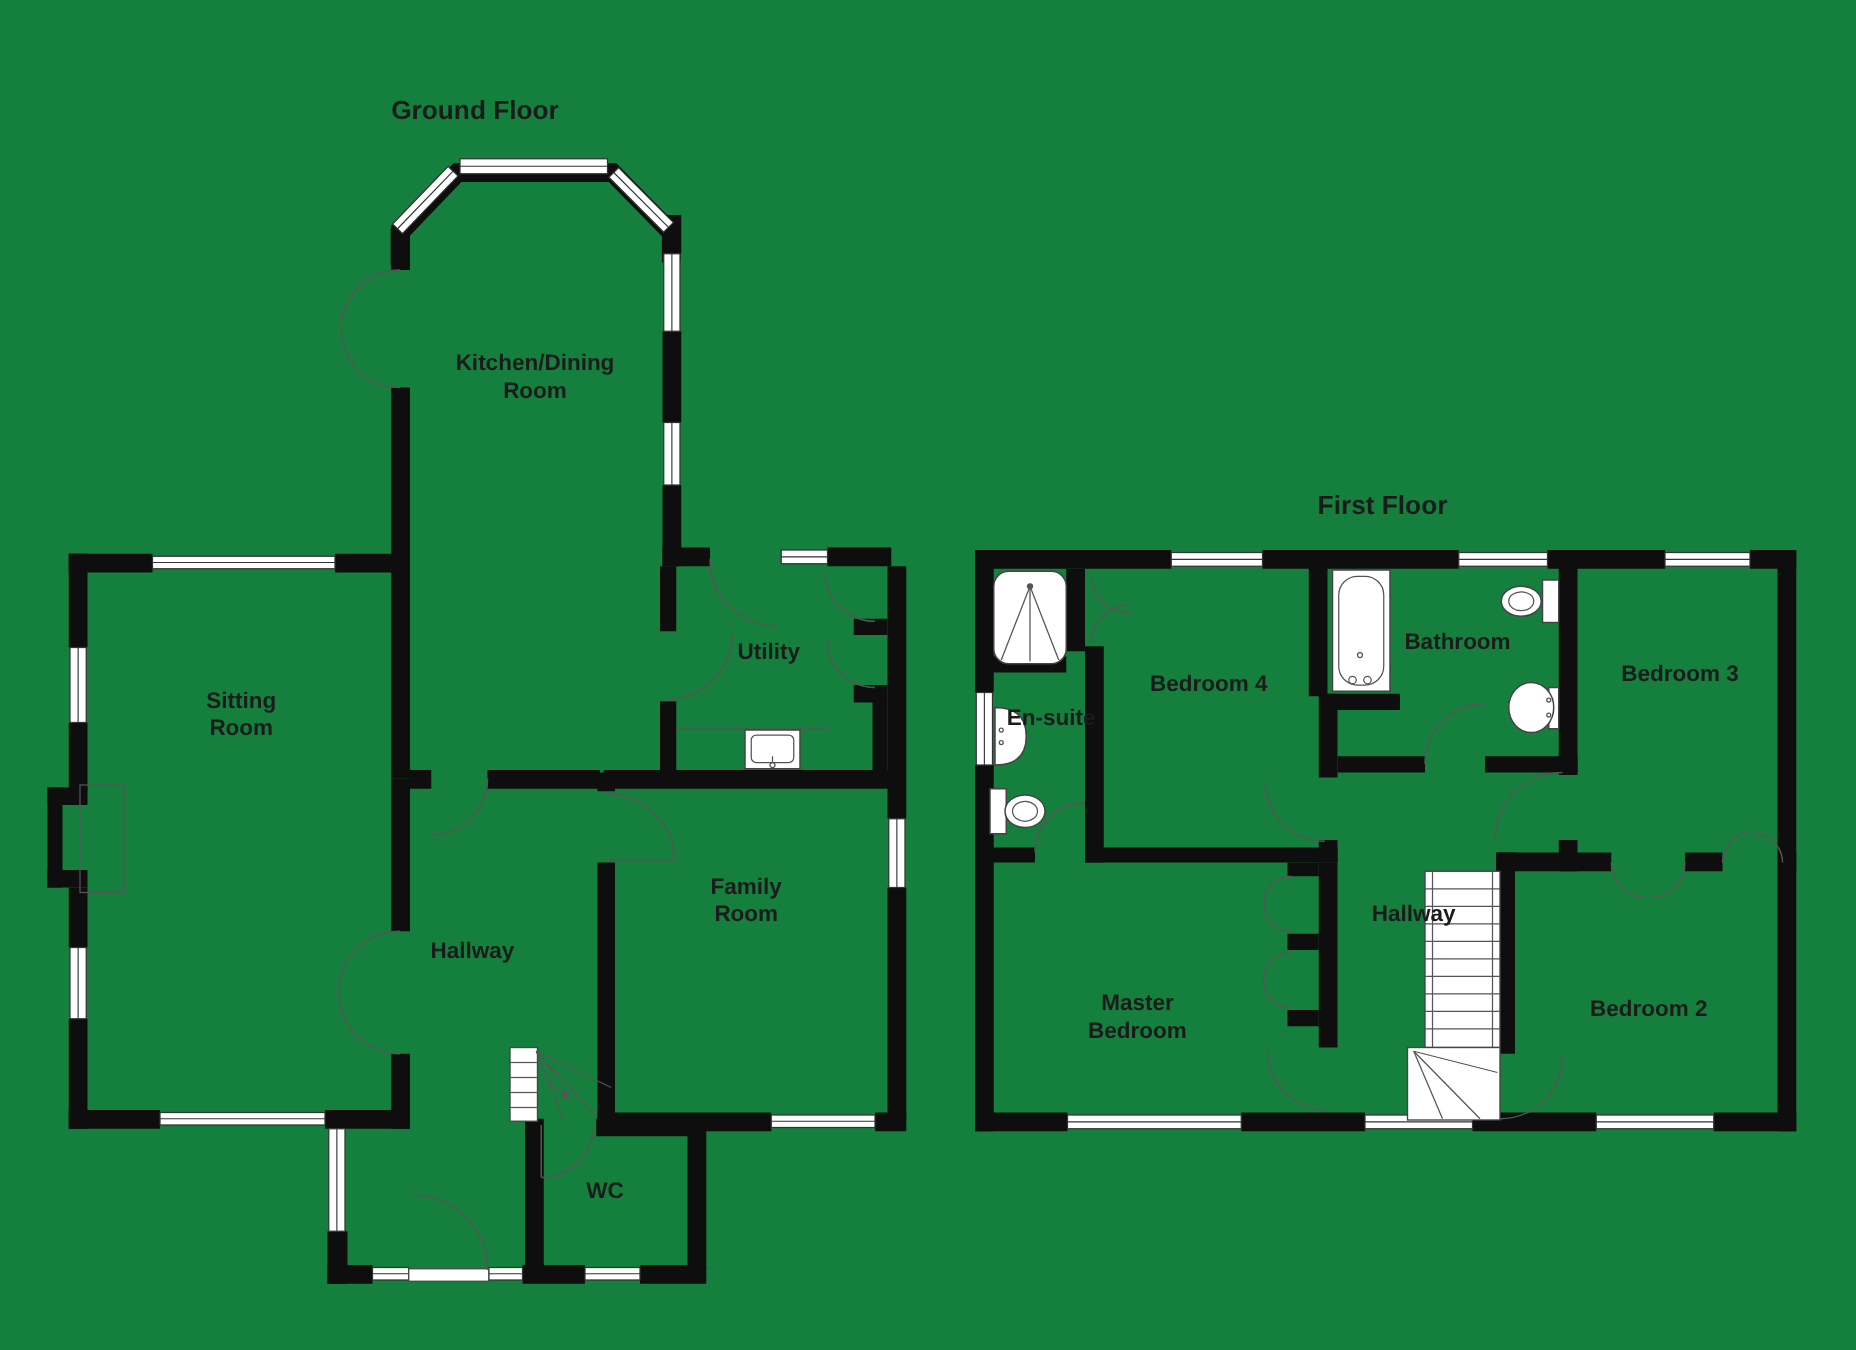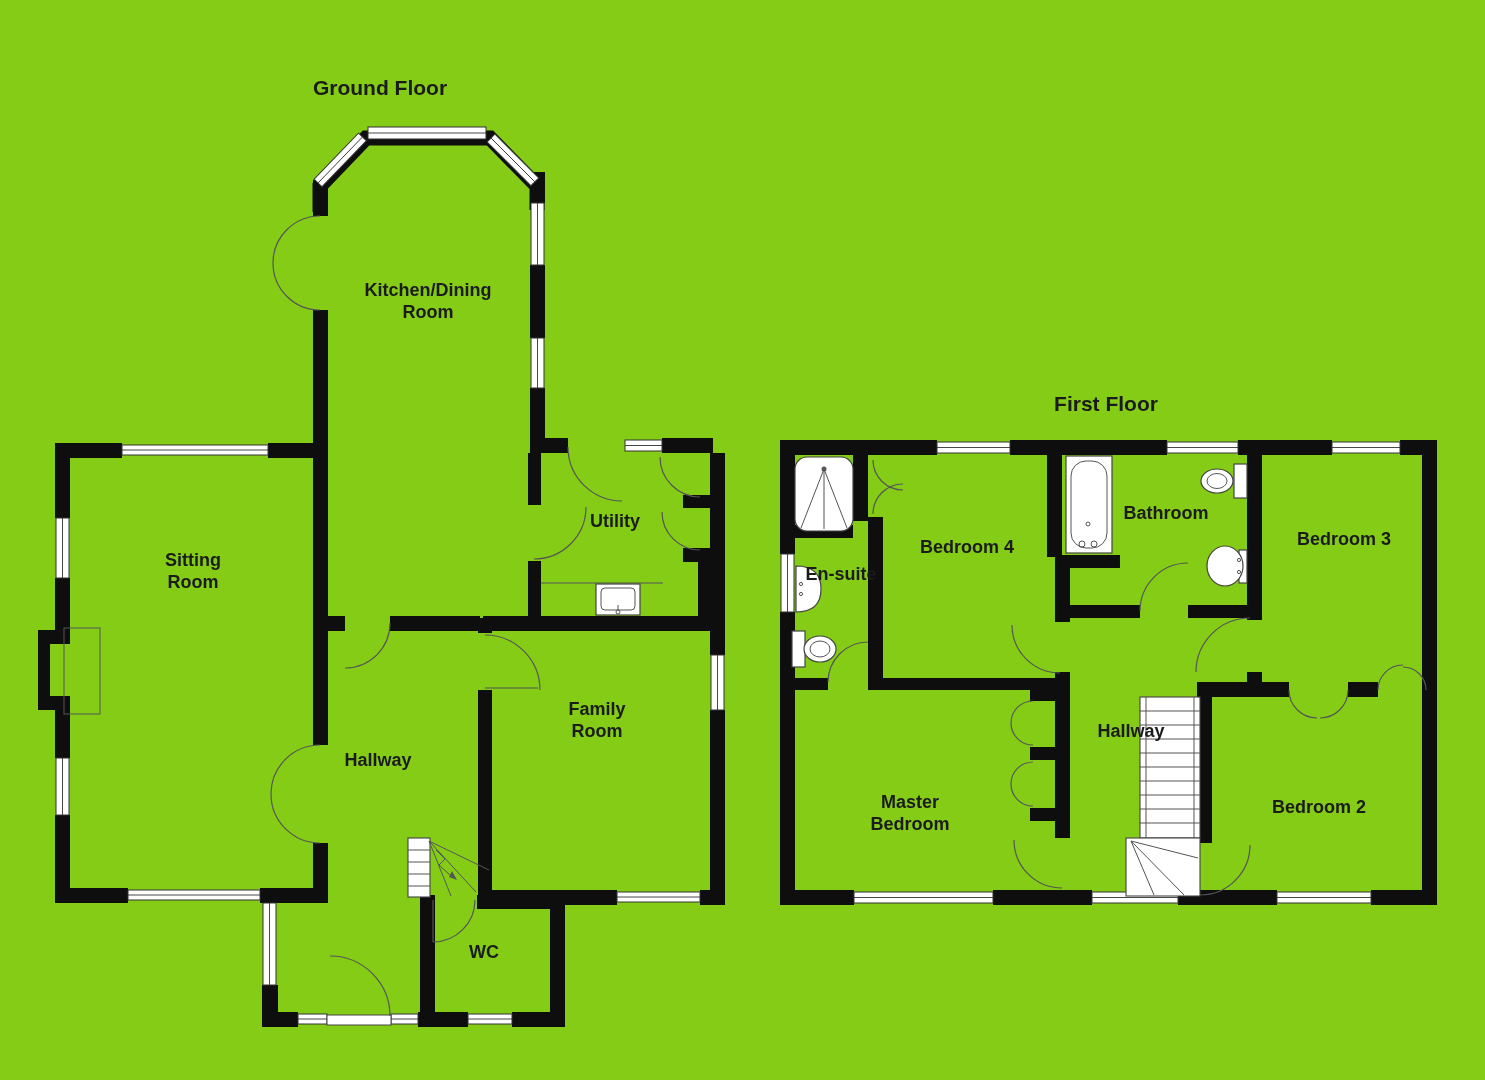--- a/index.html
+++ b/index.html
@@ -1,16 +1,16 @@
 <!DOCTYPE html>
 <html><head>
 <meta charset="utf-8">
 <style>
   html,body{margin:0;padding:0;background:#fff;}
-  #stage{position:relative;width:1485px;height:1080px;background:#84cc16;overflow:hidden;
+  #stage{position:relative;width:1485px;height:1080px;background:#15803d;overflow:hidden;
          font-family:"Liberation Sans", sans-serif;}
   svg{position:absolute;left:0;top:0;}
   .wall{fill:#0e0e0e;stroke:none;}
   .baywall{fill:none;stroke:#0e0e0e;stroke-width:15;}
   .win{fill:#ffffff;stroke:#333;stroke-width:1;}
   .winline{stroke:#333;stroke-width:0.9;fill:none;}
   .door{fill:none;stroke:#555;stroke-width:1.2;}
   .leaf{fill:#ffffff;stroke:#444;stroke-width:1;}
   .fix{fill:#ffffff;stroke:#444;stroke-width:1.2;}
   .fixthin{fill:none;stroke:#555;stroke-width:1;}

